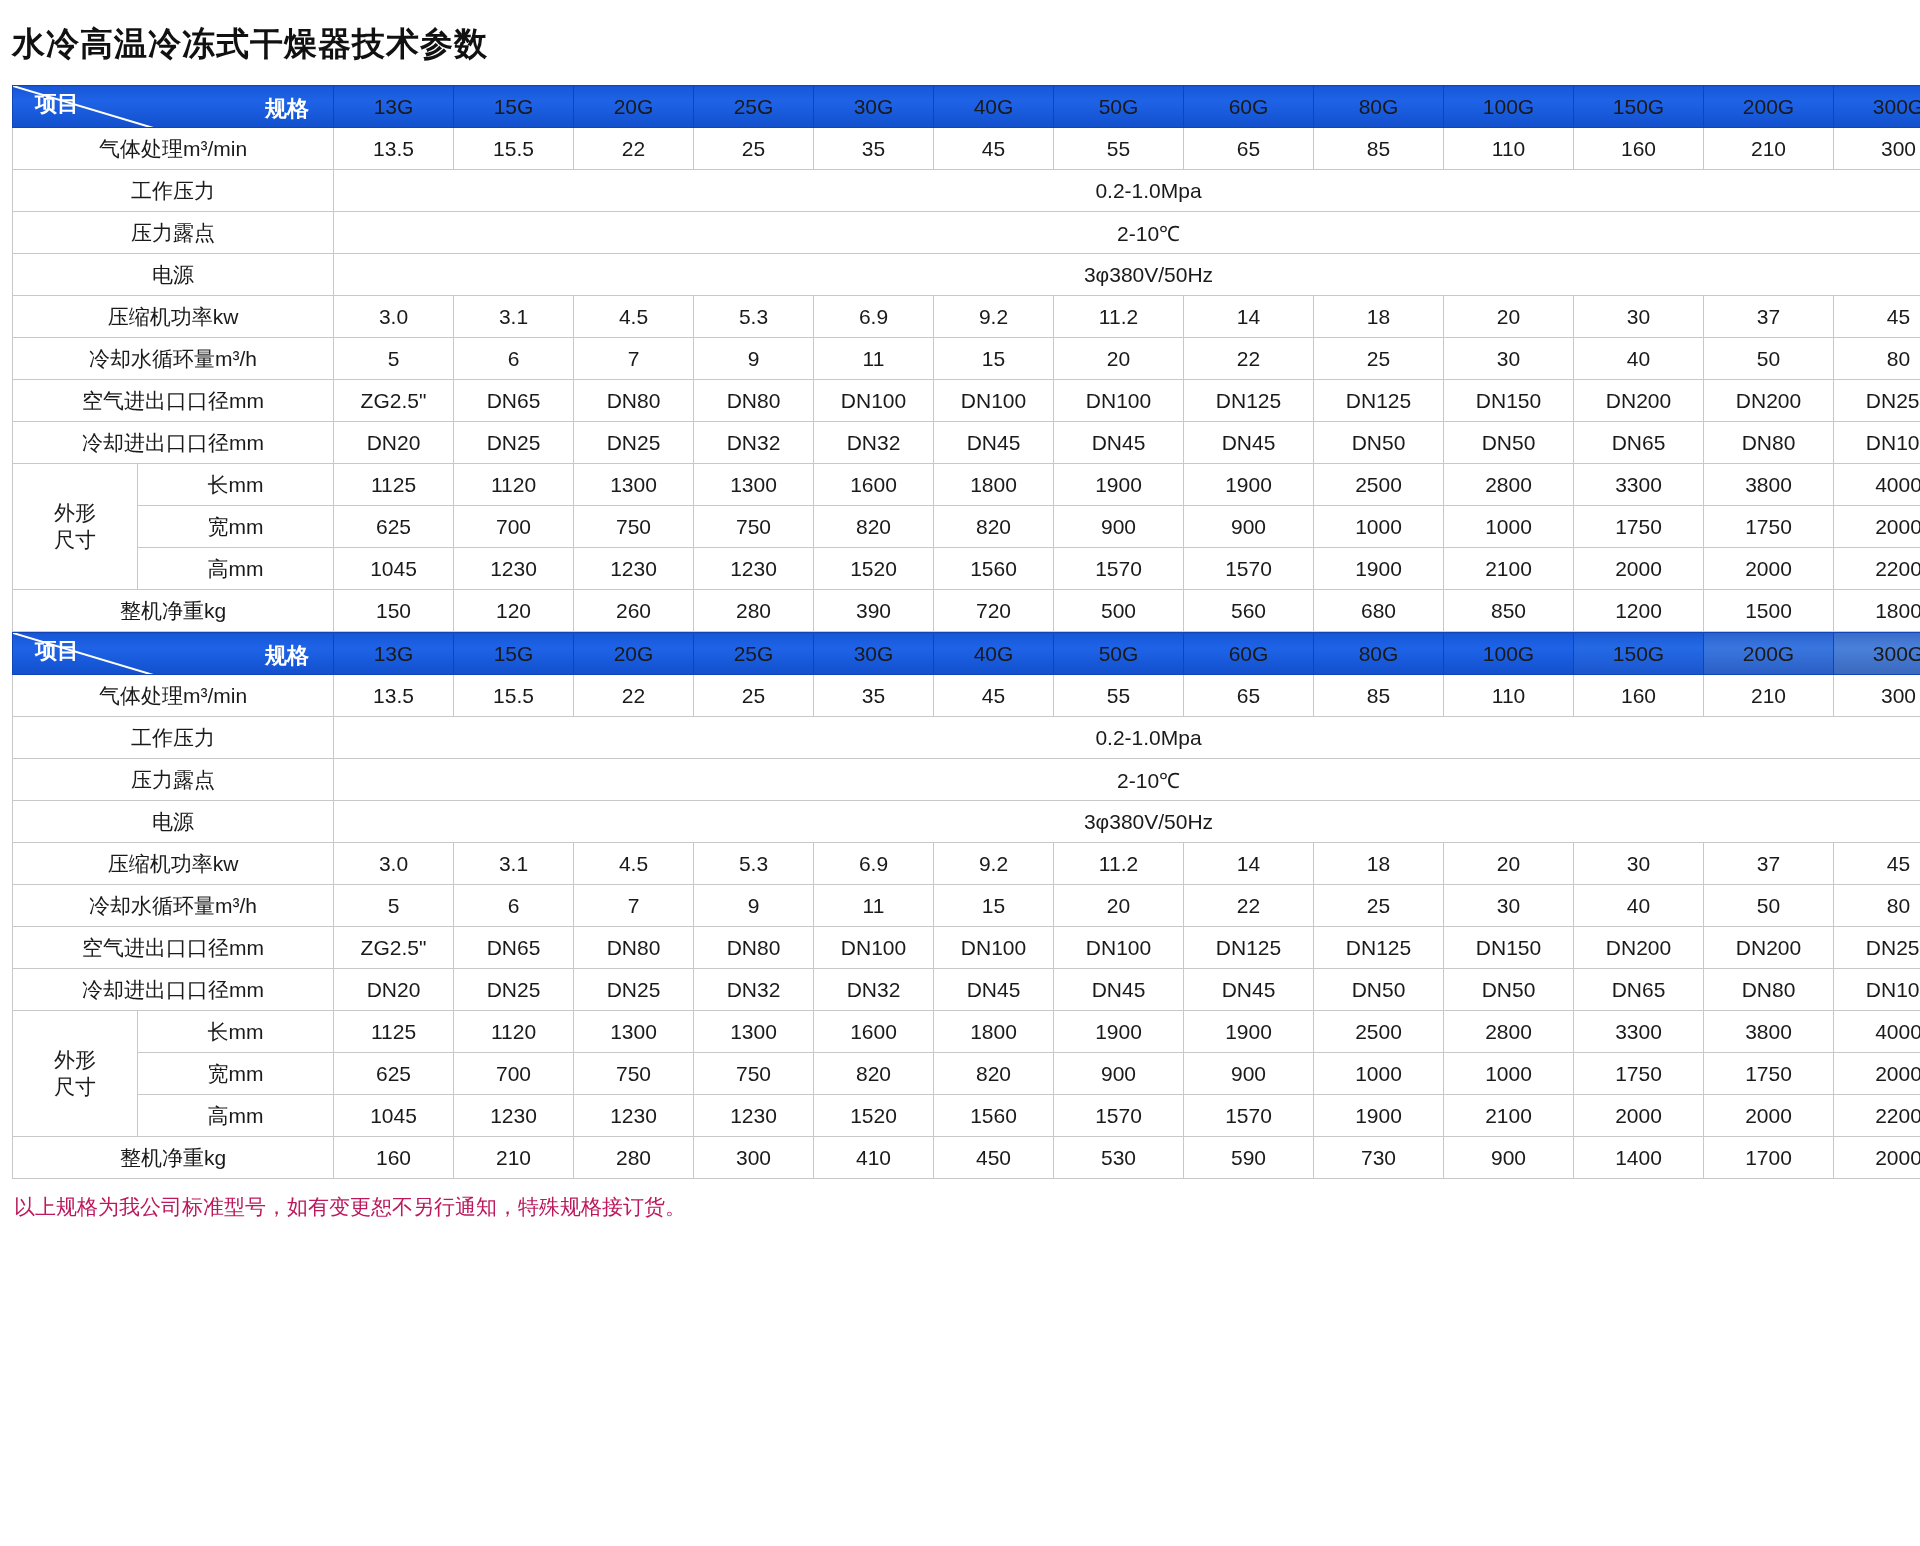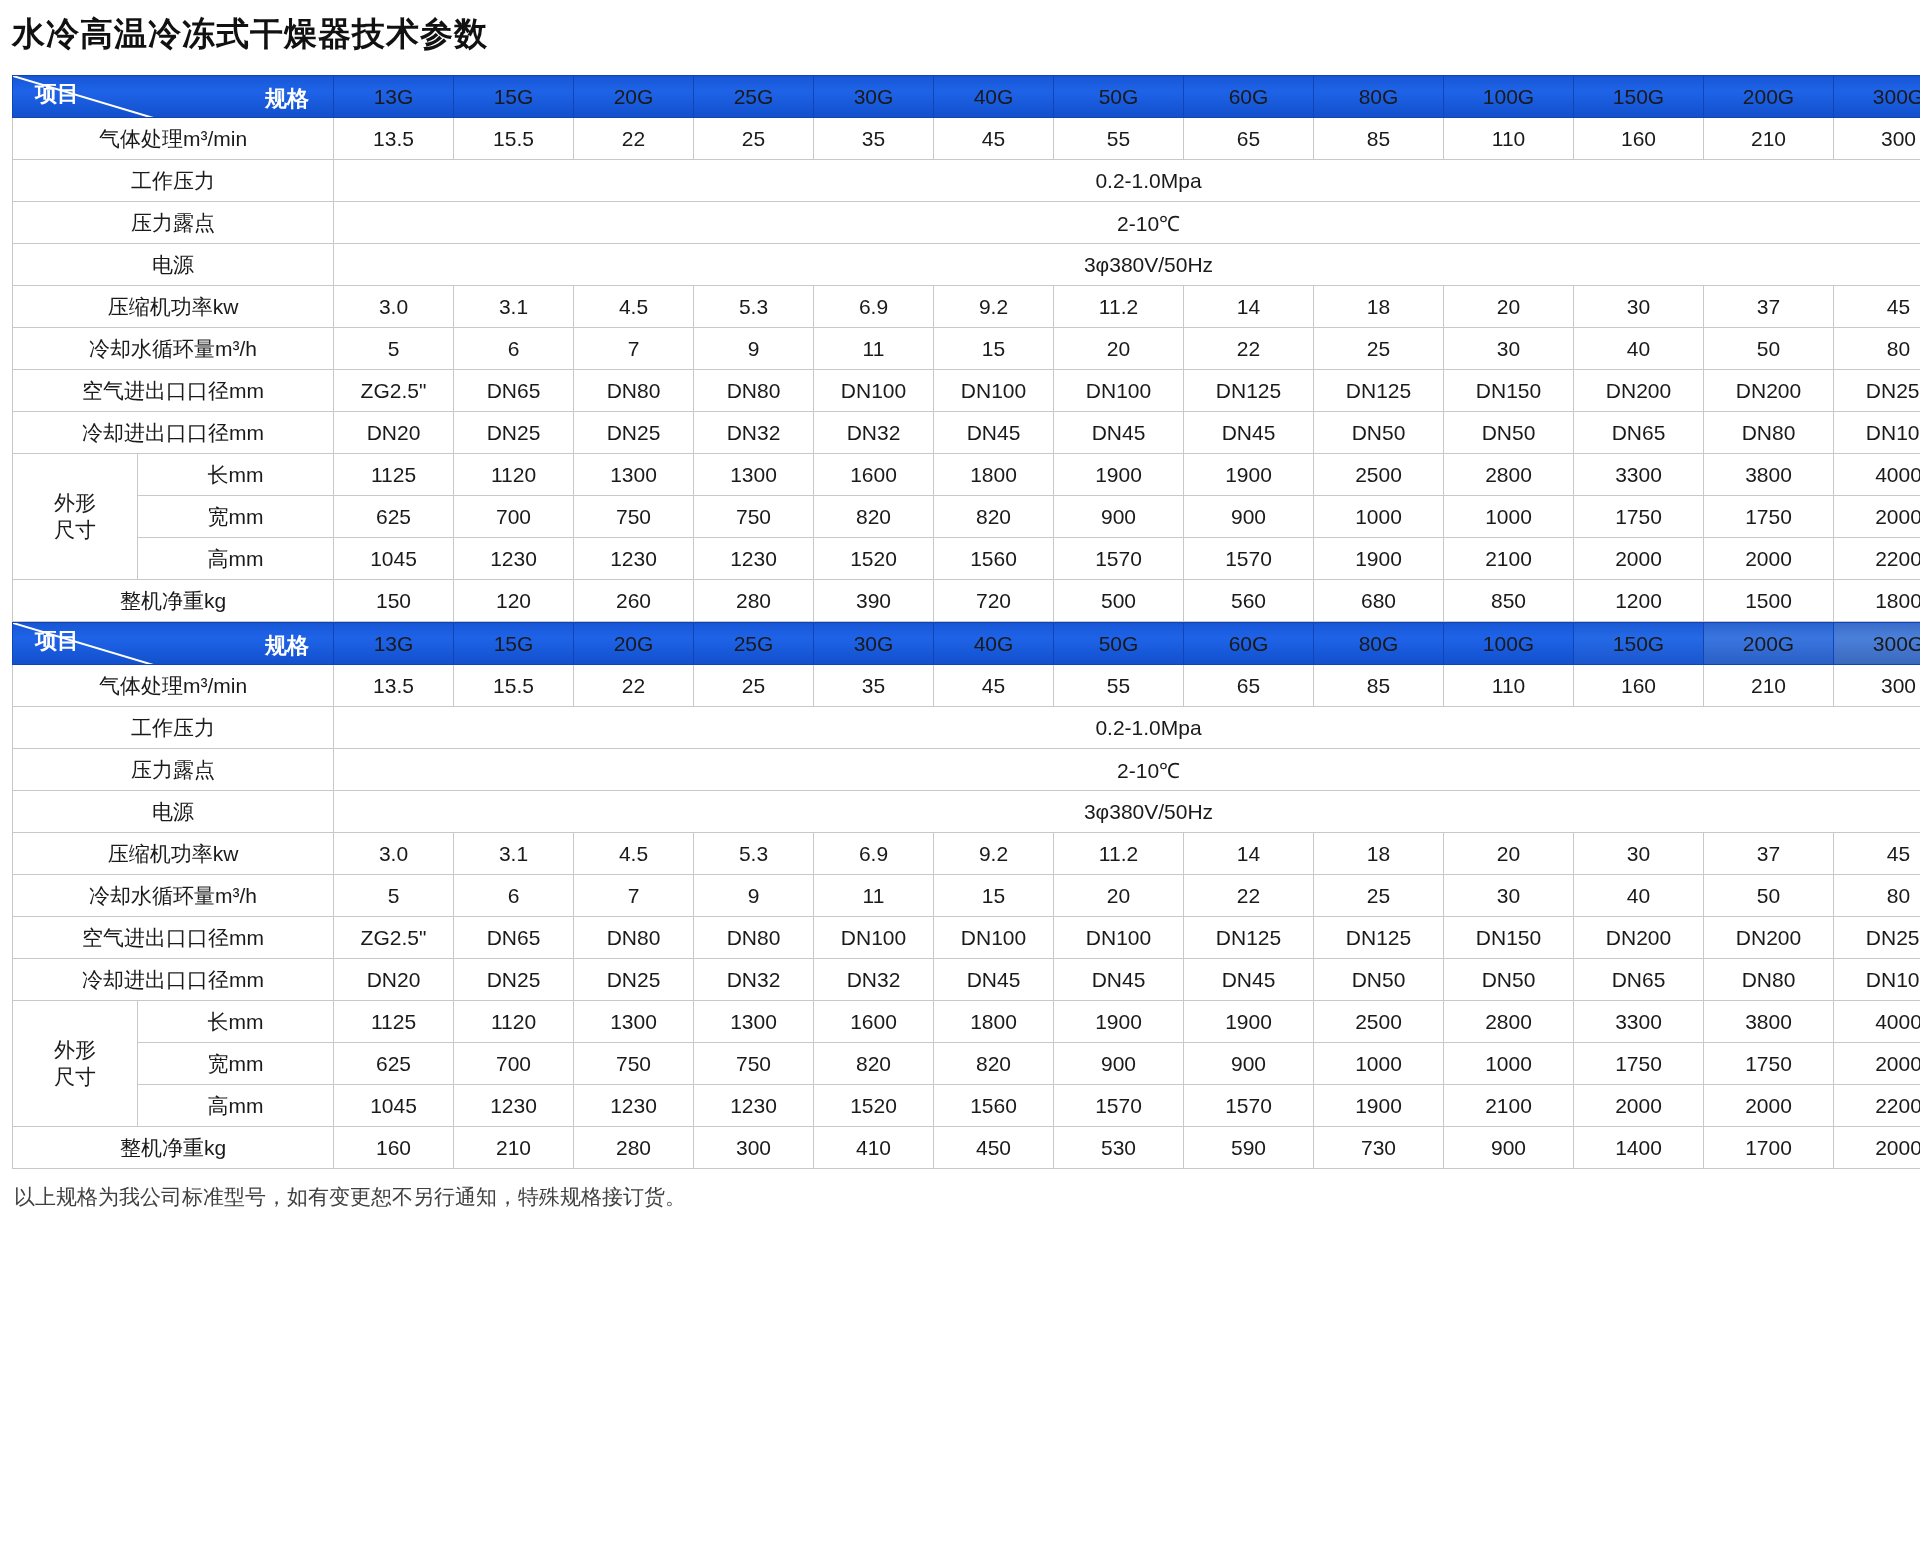--- a/index.html
+++ b/index.html
@@ -9,21 +9,21 @@
   }
   body {
     width: 1920px;
     font-family: "Liberation Sans", sans-serif;
     color: #1a1a1a;
     -webkit-font-smoothing: antialiased;
   }
   .page {
     width: 1920px;
     box-sizing: border-box;
-    padding: 4px 8px 20px 8px;
+    padding: 14px 8px 20px 8px;
   }
   .section-title {
     font-size: 33px;
     font-weight: bold;
     color: #111111;
     letter-spacing: 1px;
     margin: 8px 0 18px 4px;
   }
   .section-title.second {
     margin-top: 60px;
@@ -95,21 +95,21 @@
   .span-cell {
     font-size: 21px;
   }
   .dim-label {
     font-size: 21px;
     line-height: 1.25;
   }
   .note {
     margin: 14px 0 0 6px;
     font-size: 21px;
-    color: #404040;
+    color: #be185d;
   }
   
   .fade1 { color: #7c7c7c; }
   .fade2 { color: #9a9a9a; }
   .fade3 { color: #ababab; }
   .hdr-fade1 { background: linear-gradient(180deg, #1a5ad4 0%, #2569e6 35%, #1a56cc 100%); color:#f2f2f2; }
   .hdr-fade2 { background: linear-gradient(180deg, #2a63cf 0%, #3a76e0 35%, #2a5fc4 100%); color:#ececec; }
   .hdr-fade3 { background: linear-gradient(180deg, #3a6dc9 0%, #4b80da 35%, #3a68bd 100%); color:#e6e6e6; }
 </style>
 </head>

